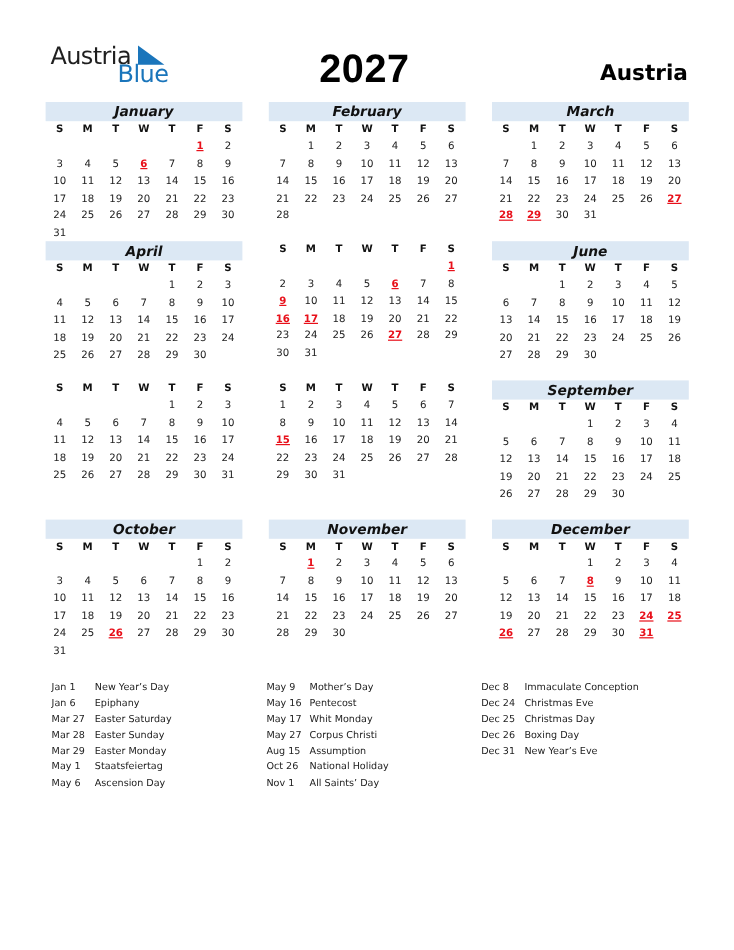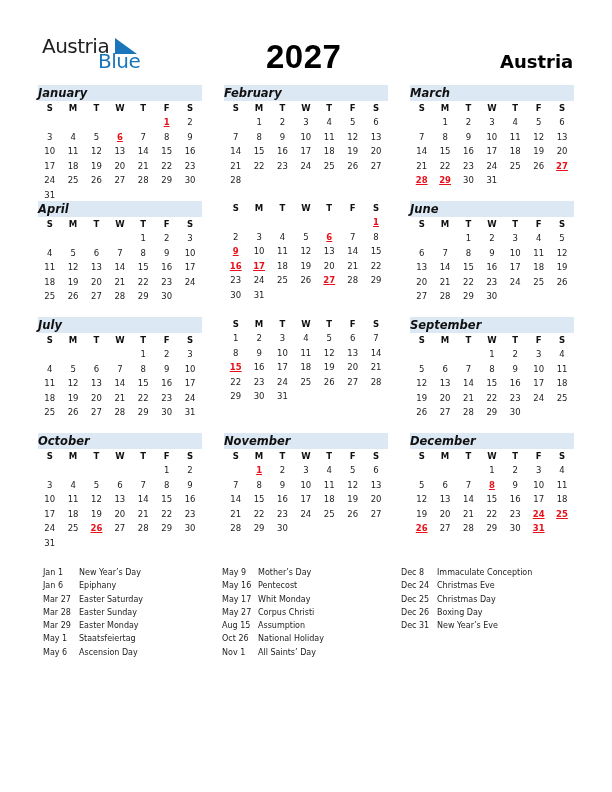--- a/index.html
+++ b/index.html
@@ -4,21 +4,21 @@
 <style>
   html,body{margin:0;padding:0;background:#ffffff;}
   body{width:612px;height:792px;position:relative;overflow:hidden;font-family:"Liberation Sans",sans-serif;color:#222;}
   .logo{position:absolute;left:42px;top:34px;width:100px;height:40px;}
   .logo .g{position:absolute;left:0;top:0;font-size:20px;color:#1f1f1f;letter-spacing:-0.5px;font-family:"DejaVu Sans",sans-serif;}
   .logo .b{position:absolute;left:56px;top:15px;font-size:20px;color:#1a75bb;font-family:"DejaVu Sans",sans-serif;letter-spacing:-0.5px;}
   .logo .tri{position:absolute;left:73px;top:4px;width:0;height:0;border-bottom:16px solid #1a75bb;border-right:22px solid transparent;}
   .year{position:absolute;left:266px;top:38px;font-size:33px;font-weight:bold;color:#000;font-family:Liberation Sans, sans-serif;letter-spacing:0.5px;}
   .country{position:absolute;left:500px;top:51px;font-size:18px;font-weight:bold;color:#000;font-family:"DejaVu Sans",sans-serif;}
   .month{position:absolute;width:164px;}
-  .mhead{height:16px;background:#dce8f4;text-align:left;font-size:11.5px;font-weight:bold;font-style:italic;line-height:16px;color:#111;font-family:"DejaVu Sans",sans-serif;}
+  .mhead{height:16px;background:#dce8f4;text-align:center;font-size:11.5px;font-weight:bold;font-style:italic;line-height:16px;color:#111;font-family:"DejaVu Sans",sans-serif;}
   .grid{display:grid;grid-template-columns:repeat(7,23.4px);padding-left:0;}
   .dow{font-size:8.5px;font-weight:bold;text-align:center;height:14px;line-height:14px;color:#111;font-family:"DejaVu Sans",sans-serif;}
   .day{font-size:8.5px;text-align:center;height:14.5px;line-height:14.5px;color:#222;font-family:"DejaVu Sans",sans-serif;}
   .day.hol{color:#e8101a;font-weight:bold;text-decoration:underline;text-underline-offset:1px;}
   .hols{position:absolute;top:566px;font-size:8px;color:#222;font-family:"DejaVu Sans",sans-serif;}
   .hrow{height:13.3px;line-height:13.3px;white-space:nowrap;}
   .hrow .d{display:inline-block;width:36px;}
 </style>
 </head>
 <body>
@@ -297,21 +297,20 @@
         <div class="day">24</div>
         <div class="day">25</div>
         <div class="day">26</div>
         <div class="day">27</div>
         <div class="day">28</div>
         <div class="day">29</div>
         <div class="day">30</div>
       </div>
     </div>
     <div class="month" style="left: 38px; top: 317px;">
-      <div class="mhead">July</div>
       <div class="grid">
         <div class="dow">S</div>
         <div class="dow">M</div>
         <div class="dow">T</div>
         <div class="dow">W</div>
         <div class="dow">T</div>
         <div class="dow">F</div>
         <div class="dow">S</div>
         <div class="day"></div>
         <div class="day"></div>

